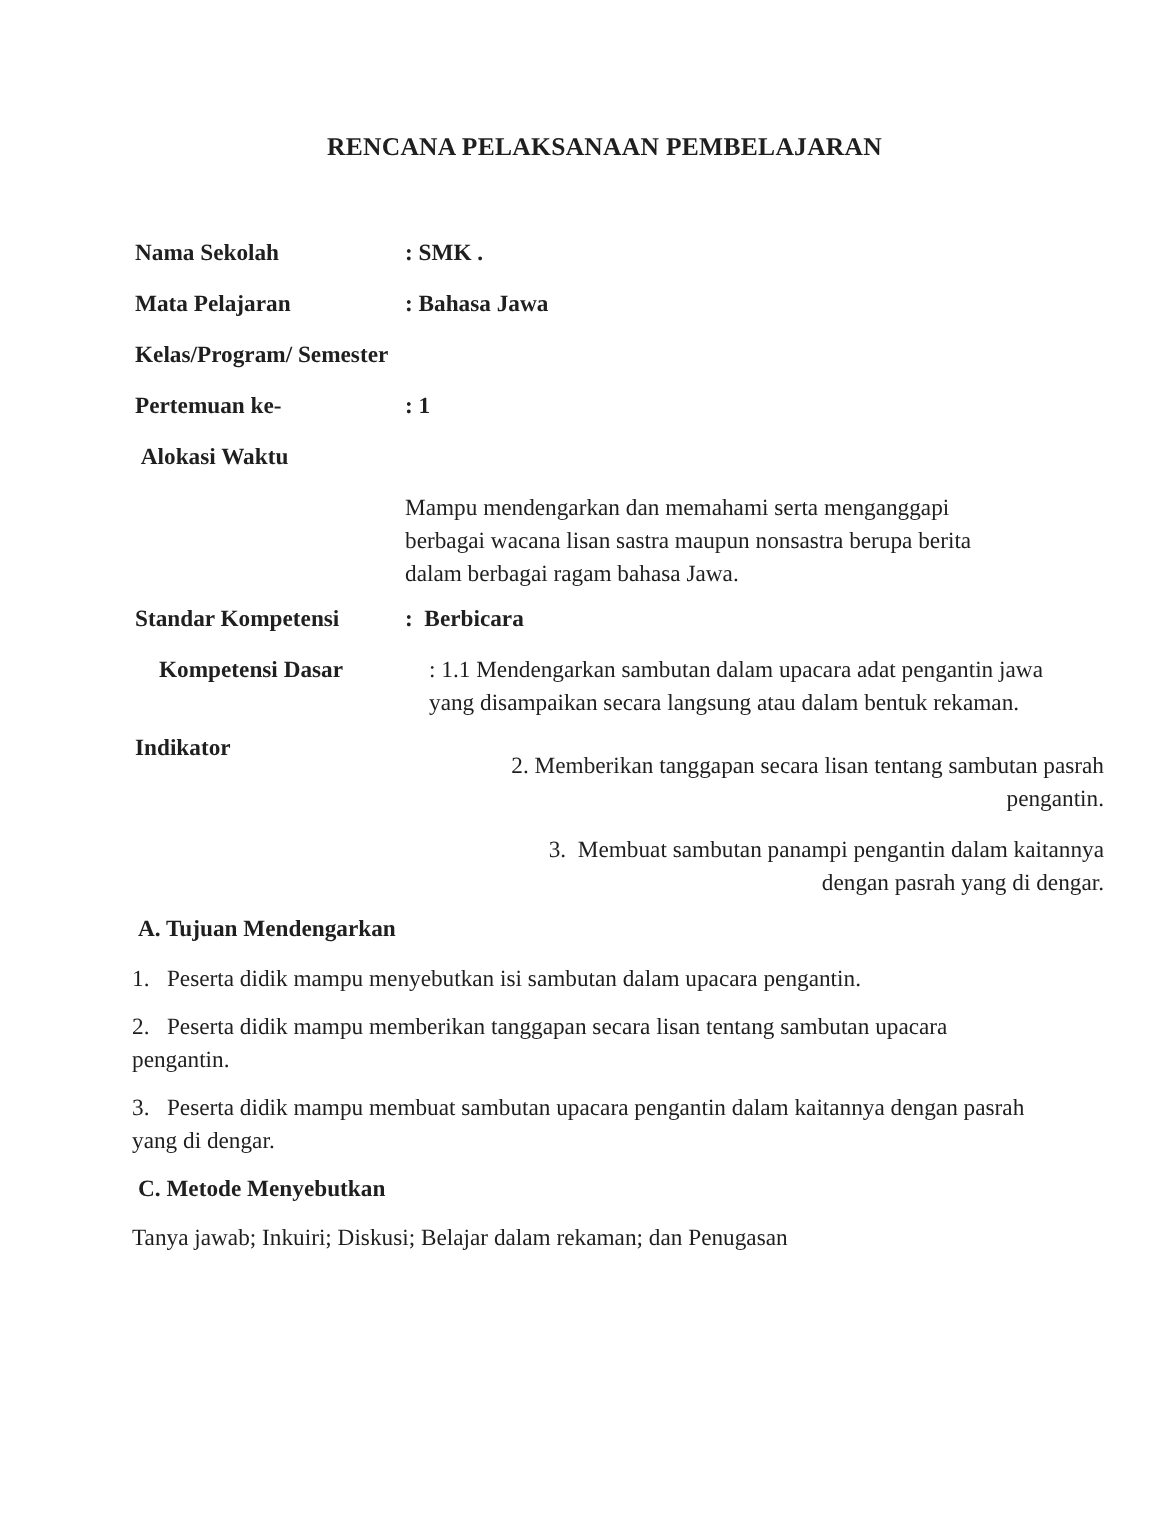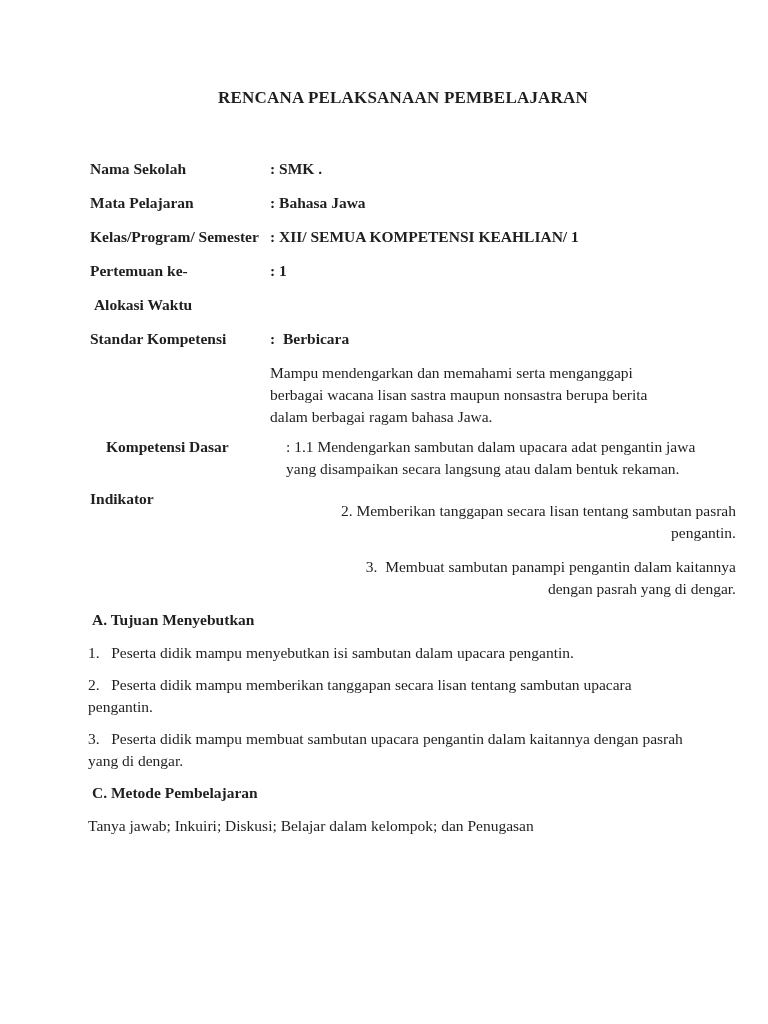--- a/index.html
+++ b/index.html
@@ -67,68 +67,67 @@
     <div class="val">: SMK .</div>
   </div>
 
   <div class="row">
     <div class="lbl">Mata Pelajaran</div>
     <div class="val">: Bahasa Jawa</div>
   </div>
 
   <div class="row">
     <div class="lbl">Kelas/Program/ Semester</div>
-    <div class="val">: XII/ SEMUA KOMPETENSI KEAHLIAN/ 1</div>
   </div>
 
   <div class="row">
     <div class="lbl">Pertemuan ke-</div>
     <div class="val">: 1</div>
   </div>
 
   <div class="row">
     <div class="lbl"> Alokasi Waktu</div>
   </div>
 
-  <div class="row">
-    <div class="lbl">Standar Kompetensi</div>
-    <div class="val">:  Berbicara</div>
-  </div>
-
   <div class="row desc">
     <div class="lbl"></div>
     <div class="val plain">Mampu mendengarkan dan memahami serta menganggapi
 berbagai wacana lisan sastra maupun nonsastra berupa berita
 dalam berbagai ragam bahasa Jawa.</div>
+  </div>
+
+  <div class="row">
+    <div class="lbl">Standar Kompetensi</div>
+    <div class="val">:  Berbicara</div>
   </div>
 
   <div class="row kd">
     <div class="lbl">Kompetensi Dasar</div>
     <div class="val plain">: 1.1 Mendengarkan sambutan dalam upacara adat pengantin jawa
 yang disampaikan secara langsung atau dalam bentuk rekaman.</div>
   </div>
 
   <div class="row ind">
     <div class="lbl">Indikator</div>
     <div class="ind-block">
       <div class="ind-item">2. Memberikan tanggapan secara lisan tentang sambutan pasrah
 pengantin.</div>
       <div class="ind-item">3.  Membuat sambutan panampi pengantin dalam kaitannya
 dengan pasrah yang di dengar.</div>
     </div>
   </div>
 
   <div>
-    <div class="sec-h">A. Tujuan Menyebutkan</div>
+    <div class="sec-h">A. Tujuan Mendengarkan</div>
     <div class="sec-p">1.   Peserta didik mampu menyebutkan isi sambutan dalam upacara pengantin.</div>
     <div class="sec-p">2.   Peserta didik mampu memberikan tanggapan secara lisan tentang sambutan upacara
 pengantin.</div>
     <div class="sec-p">3.   Peserta didik mampu membuat sambutan upacara pengantin dalam kaitannya dengan pasrah
 yang di dengar.</div>
   </div>
 
 
   <div>
-    <div class="sec-h">C. Metode Pembelajaran</div>
-    <div class="sec-p">Tanya jawab; Inkuiri; Diskusi; Belajar dalam kelompok; dan Penugasan</div>
+    <div class="sec-h">C. Metode Menyebutkan</div>
+    <div class="sec-p">Tanya jawab; Inkuiri; Diskusi; Belajar dalam rekaman; dan Penugasan</div>
   </div>
 
 </div>
 
 </body></html>

